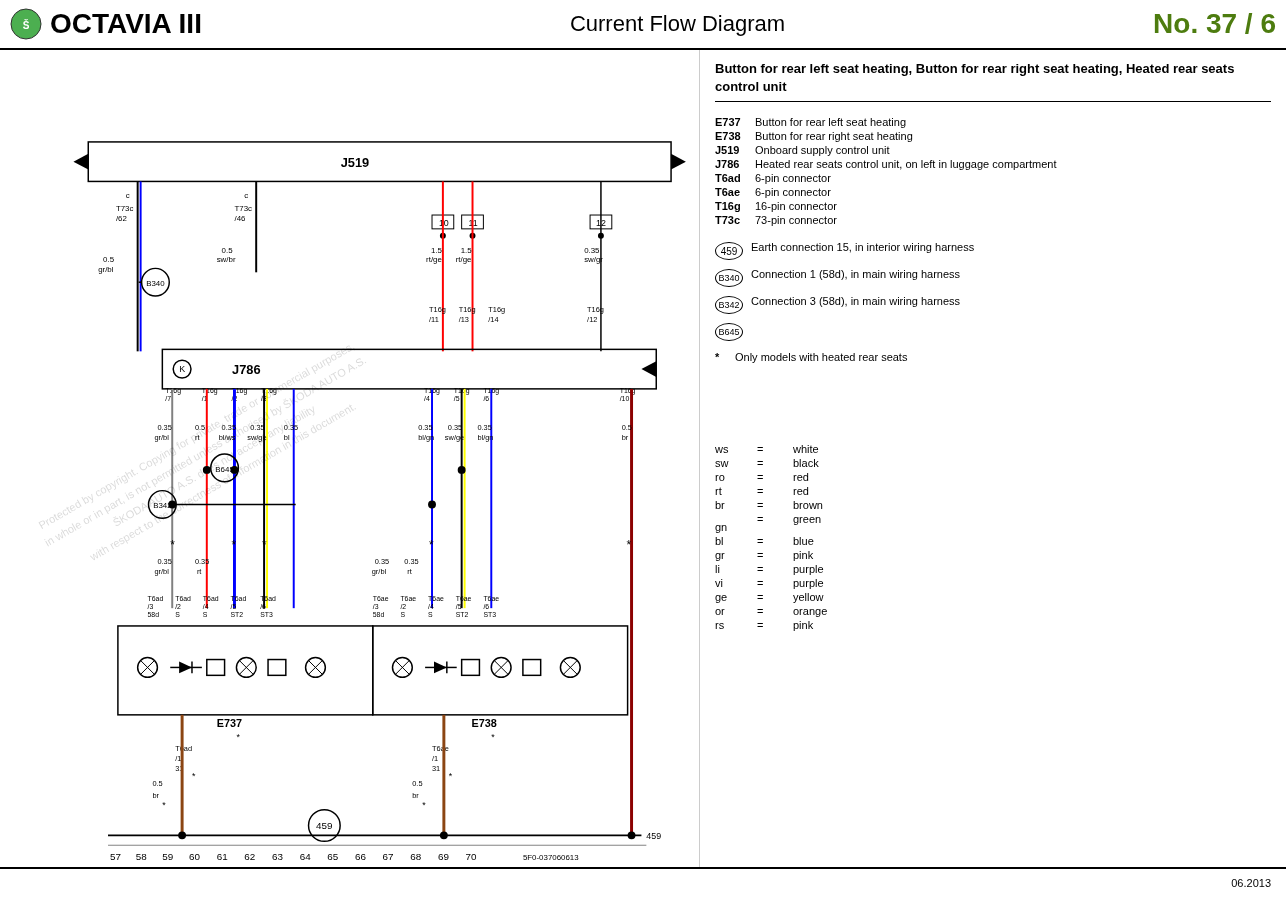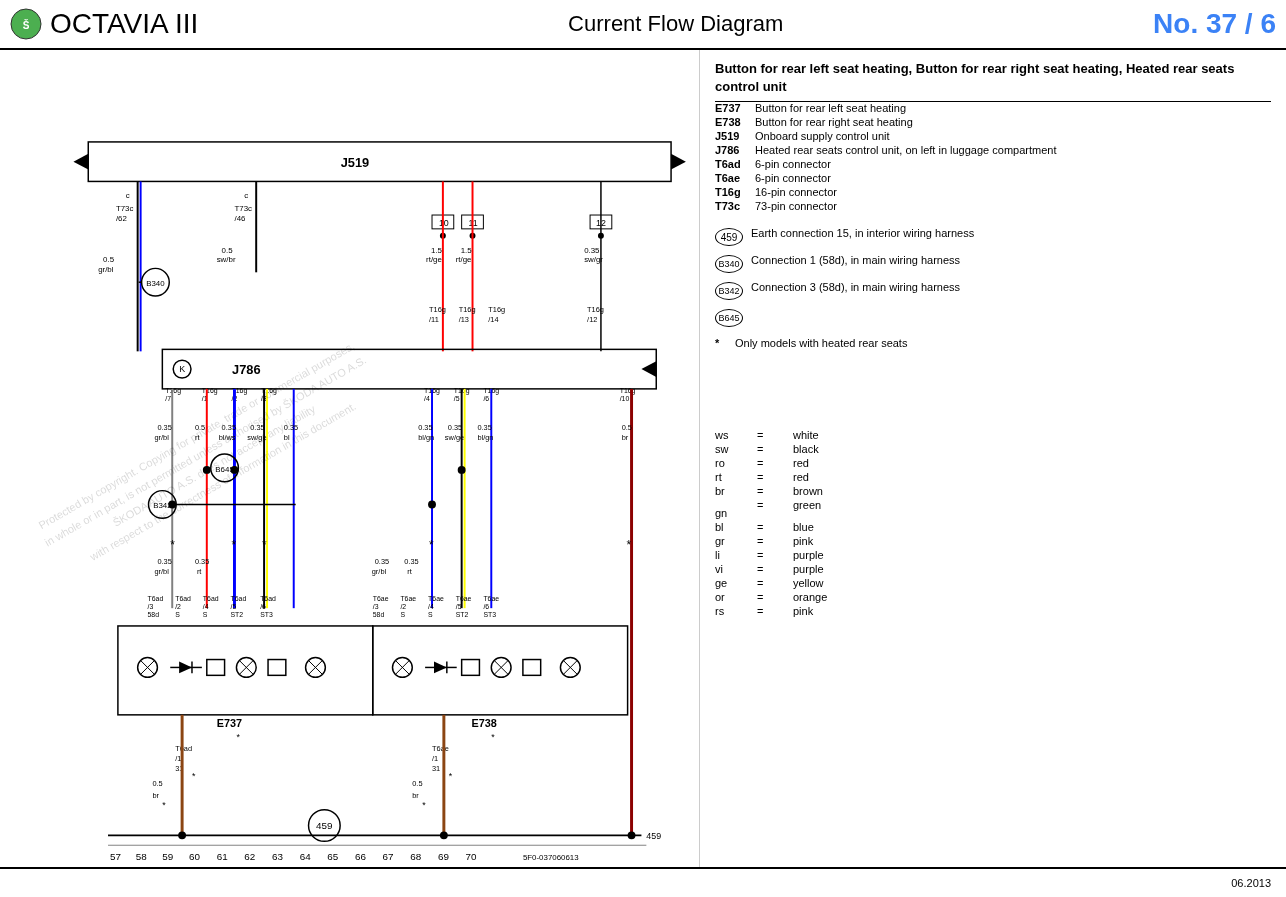--- a/index.html
+++ b/index.html
@@ -26,34 +26,34 @@
       display: flex;
       align-items: center;
       gap: 8px;
     }
     .logo {
       width: 32px;
       height: 32px;
     }
     .header-brand {
       font-size: 28px;
-      font-weight: normal;
+      font-weight: bold;
       color: #000;
     }
     .header-center {
       font-size: 22px;
       color: #000;
       text-align: center;
       flex: 1;
       margin: 0 20px;
     }
     .header-right {
       font-size: 28px;
       font-weight: bold;
-      color: #3b82f6;
+      color: #4d7c0f;
       white-space: nowrap;
     }
 
     
     .main-content {
       display: flex;
       height: calc(897px - 50px - 30px);
     }
 
     
@@ -69,21 +69,21 @@
     
     .info-panel {
       flex: 1;
       padding: 10px 15px;
       font-size: 11px;
     }
 
     .info-title {
       font-size: 13px;
       font-weight: bold;
-      margin-bottom: 0;
+      margin-bottom: 14px;
       line-height: 1.4;
       border-bottom: 1px solid #000;
       padding-bottom: 5px;
     }
 
     .component-list {
       margin-bottom: 15px;
     }
     .component-row {
       display: flex;

